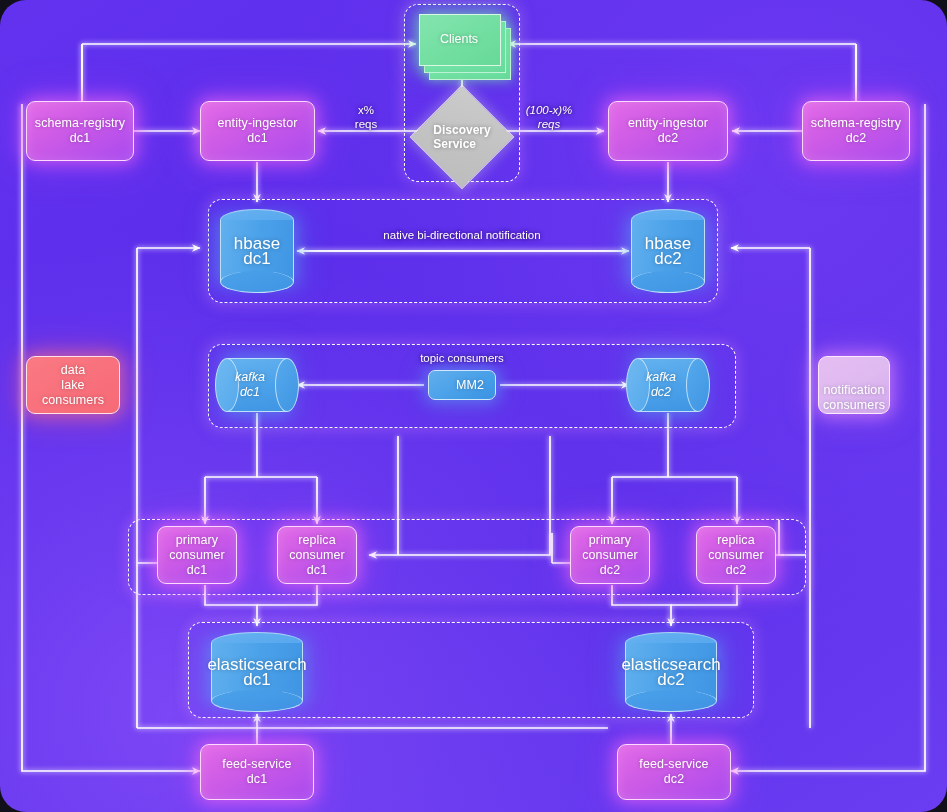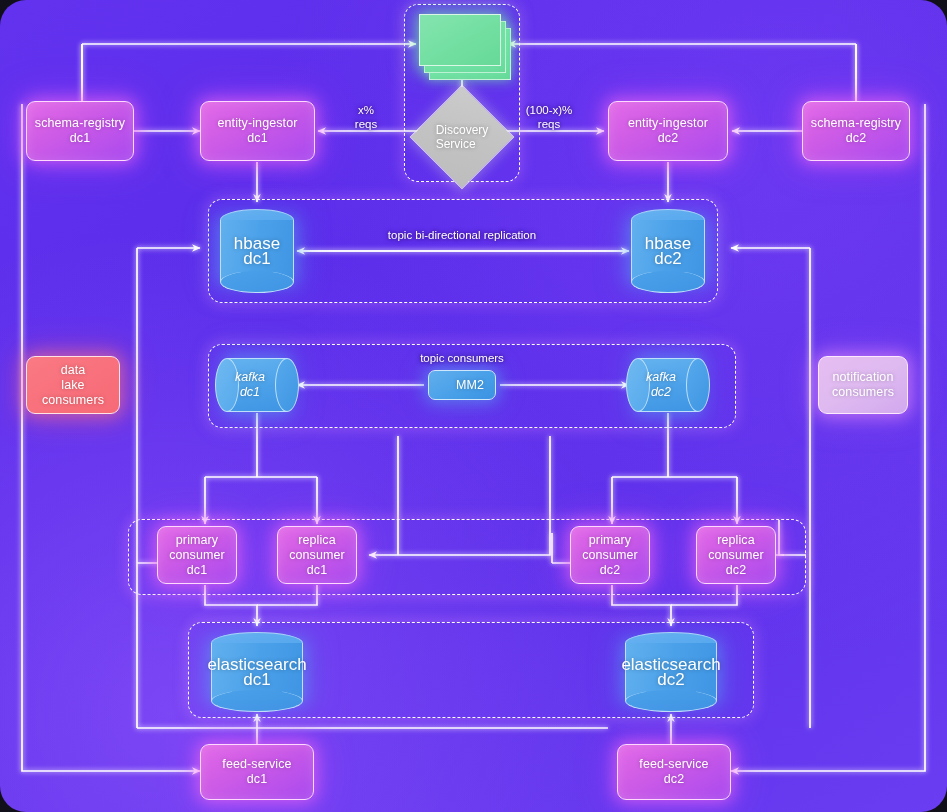--- a/index.html
+++ b/index.html
@@ -261,23 +261,24 @@
   <div class="group" style="left:404px;top:4px;width:116px;height:178px;"></div>
   <div class="group" style="left:208px;top:199px;width:510px;height:104px;"></div>
   <div class="group" style="left:208px;top:344px;width:528px;height:84px;"></div>
   <div class="group" style="left:128px;top:519px;width:678px;height:76px;"></div>
   <div class="group" style="left:188px;top:622px;width:566px;height:96px;"></div>
 
   <div class="stack" style="left:419px;top:14px;width:92px;height:64px;">
     <div class="sheet s3" style="width:80px;height:50px;"></div>
     <div class="sheet s2" style="width:80px;height:50px;"></div>
     <div class="sheet s1" style="width:80px;height:50px;"></div>
-  </div>
-
-  <div class="diamond" style="left:425px;top:100px;width:74px;height:74px;">
+    <div class="lbl" style="width:80px;height:50px;">Clients</div>
+  </div>
+
+  <div class="diamond" style="left:425px;top:100px;width:74px;height:74px;font-weight:bold;">
     <div class="shape"></div>
     <div class="lbl">Discovery
 Service</div>
   </div>
 
   <div class="node rect" style="left:26px;top:101px;width:108px;height:60px;">
     <span class="lbl">schema-registry
 dc1</span>
   </div>
   <div class="node rect" style="left:802px;top:101px;width:108px;height:60px;">
@@ -327,21 +328,21 @@
   <div class="node rect small blue-rect" style="left:428px;top:370px;width:68px;height:30px;padding-left:16px;">
     <span class="lbl">MM2</span>
   </div>
 
 
   <div class="node rect salmon" style="left:26px;top:356px;width:94px;height:58px;">
     <span class="lbl">data
 lake
 consumers</span>
   </div>
-  <div class="node rect lav" style="left:818px;top:356px;width:90px;height:58px;">
+  <div class="node rect lav" style="left:818px;top:356px;width:72px;height:58px;align-items:flex-end;">
     <span class="lbl">notification
 consumers</span>
   </div>
 
   <div class="node rect" style="left:157px;top:526px;width:80px;height:58px;">
     <span class="lbl">primary
 consumer
 dc1</span>
   </div>
   <div class="node rect" style="left:277px;top:526px;width:80px;height:58px;">
@@ -380,18 +381,18 @@
     <span class="lbl">feed-service
 dc1</span>
   </div>
   <div class="node rect" style="left:617px;top:744px;width:114px;height:56px;">
     <span class="lbl">feed-service
 dc2</span>
   </div>
 
   <div class="txt" style="left:338px;top:103px;width:56px;">x%
 reqs</div>
-  <div class="txt" style="left:512px;top:103px;width:74px;">(100-x)%
+  <div class="txt" style="left:512px;top:103px;width:74px;font-style:italic;">(100-x)%
 reqs</div>
-  <div class="txt" style="left:352px;top:228px;width:220px;">topic bi-directional replication</div>
+  <div class="txt" style="left:352px;top:228px;width:220px;">native bi-directional notification</div>
   <div class="txt" style="left:402px;top:351px;width:120px;">topic consumers</div>
 
 </div>
 
 </body></html>

